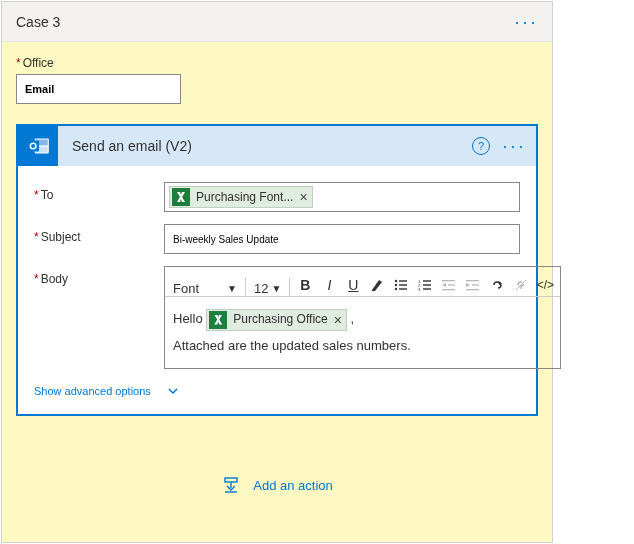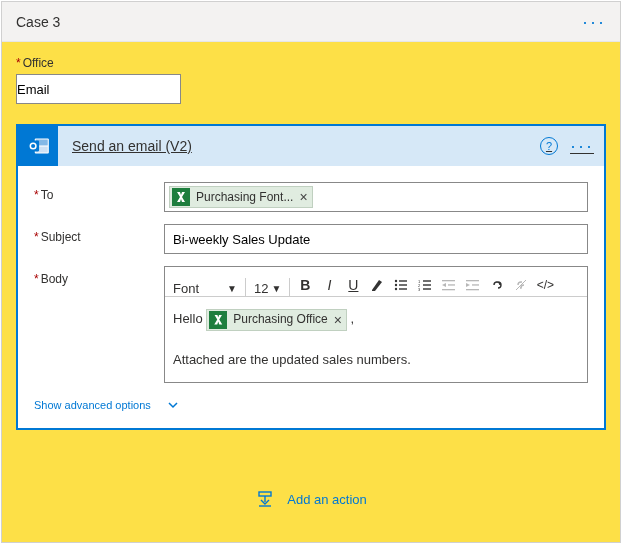--- a/index.html
+++ b/index.html
@@ -1,41 +1,41 @@
 <!DOCTYPE html>
 <html><head>
 <meta charset="utf-8">
 <style>
 * { box-sizing: border-box; margin: 0; padding: 0; }
 body { font-family: 'Segoe UI', Tahoma, sans-serif; font-size: 13px; color: #323130; background: #fff; width: 634px; height: 544px; overflow: hidden; }
-.outer { border: 1px solid #d0d0d0; width: 620px; height: 542px; margin: 1px; background: #fde047; }
+.outer { border: 1px solid #d0d0d0; width: 552px; height: 542px; margin: 1px; background: #fef9c3; }
 .case-header { background: #f3f2f1; height: 40px; display: flex; align-items: center; padding: 0 14px; border-bottom: 1px solid #e6e6e6; }
 .case-title { font-size: 14px; color: #323130; flex: 1; }
 .dots { color: #0078d4; font-size: 18px; letter-spacing: 2px; cursor: pointer; line-height: 1; }
 .pad { padding: 14px 14px 0 14px; }
 .req-label { font-size: 12px; color: #323130; margin-bottom: 4px; display: block; }
 .req-label::before { content: "*"; color: #a80000; margin-right: 2px; }
-.equals-input { width: 165px; height: 30px; border: 1px solid #888; padding: 0 0; font-size: 13px; font-family: inherit; }
+.equals-input { width: 165px; height: 30px; border: 1px solid #888; padding: 0 8px; font-size: 11px; font-family: inherit; font-weight: bold; }
 .action-card { margin: 20px 14px 0 14px; border: 2px solid #0078d4; background: #fff; }
-.action-header { background: #d6e8f7; height: 40px; display: flex; align-items: center; text-decoration: underline; }
+.action-header { background: #d6e8f7; height: 40px; display: flex; align-items: center; }
 .outlook-icon { width: 40px; height: 40px; background: #0078d4; display: flex; align-items: center; justify-content: center; position: relative; }
 .outlook-icon svg { width: 26px; height: 26px; }
 .action-title { font-size: 14px; color: #323130; margin-left: 14px; flex: 1; }
 .help-icon { width: 18px; height: 18px; border: 1.5px solid #0078d4; border-radius: 50%; display: inline-flex; align-items: center; justify-content: center; color: #0078d4; font-size: 11px; margin-right: 12px; cursor: pointer; }
 .dots2 { color: #0078d4; font-size: 18px; letter-spacing: 2px; cursor: pointer; margin-right: 10px; line-height: 1; }
 .action-body { padding: 16px; border-radius: 18px; }
 .row { display: flex; margin-bottom: 12px; align-items: flex-start; }
 .row-label { width: 130px; flex-shrink: 0; font-size: 12px; color: #323130; padding-top: 6px; }
 .row-label::before { content: "*"; color: #a80000; margin-right: 2px; }
 .row-field { flex: 1; border: 1px solid #888; min-height: 30px; padding: 3px 4px; display: flex; align-items: center; flex-wrap: wrap; }
 .token { background: #e0ece0; border: 1px solid #c0d0c0; display: inline-flex; align-items: center; height: 22px; padding: 0 4px 0 2px; font-size: 12px; }
 .excel-icon { width: 18px; height: 18px; background: #1e7e3e; margin-right: 6px; display: inline-flex; align-items: center; justify-content: center; }
 .excel-icon::after { content: ""; width: 10px; height: 10px; background: #fff; clip-path: polygon(10% 0, 40% 0, 50% 30%, 60% 0, 90% 0, 60% 50%, 90% 100%, 60% 100%, 50% 70%, 40% 100%, 10% 100%, 40% 50%); }
 .token-x { margin-left: 6px; color: #444; cursor: pointer; font-size: 14px; line-height: 1; }
-.subject-input { border: none; outline: none; font-size: 13px; width: 100%; padding: 4px; font-family: inherit; }
+.subject-input { border: none; outline: none; font-size: 10px; width: 100%; padding: 4px; font-family: inherit; }
 .body-wrap { flex: 1; border: 1px solid #888; }
 .toolbar { border-bottom: 1px solid #ccc; height: 30px; display: flex; align-items: flex-end; padding: 0 4px; gap: 2px; }
 .font-select { display: flex; align-items: center; border: none; padding: 0 4px; min-width: 72px; cursor: pointer; font-size: 13px; }
 .caret-down { margin-left: auto; font-size: 10px; }
 .size-select { display: flex; align-items: center; padding: 0 4px; cursor: pointer; font-size: 13px; margin-top: 33px; }
 .tb-btn { width: 22px; height: 22px; display: inline-flex; align-items: center; justify-content: center; cursor: pointer; font-size: 14px; }
 .tb-sep { width: 1px; height: 18px; background: #ccc; margin: 0 2px; }
 .body-content { padding: 10px 8px; font-size: 13px; line-height: 1.9; }
 .body-content .token { vertical-align: middle; }
 .show-adv { color: #0078d4; font-size: 11px; cursor: pointer; display: inline-flex; align-items: center; gap: 16px; margin-top: 4px; }
@@ -172,21 +172,21 @@
           <div class="body-content">
             <div>
               <span>Hello</span>
               <span class="token">
                 <span class="excel-icon"></span>
                 <span>Purchasing Office</span>
                 <span class="token-x">×</span>
               </span>
               <span>,</span>
             </div>
-            <div style="margin-top:16px;">Attached are the updated sales numbers.</div>
+            <div style="margin-top:2px;">Attached are the updated sales numbers.</div>
           </div>
         </div>
       </div>
 
       <div class="show-adv">
         <span>Show advanced options</span>
         <svg width="12" height="12" viewBox="0 0 12 12">
             <path d="M2 4 L6 8 L10 4" fill="none" stroke="#0078d4" stroke-width="1.5"></path>
           </svg>
       </div>

